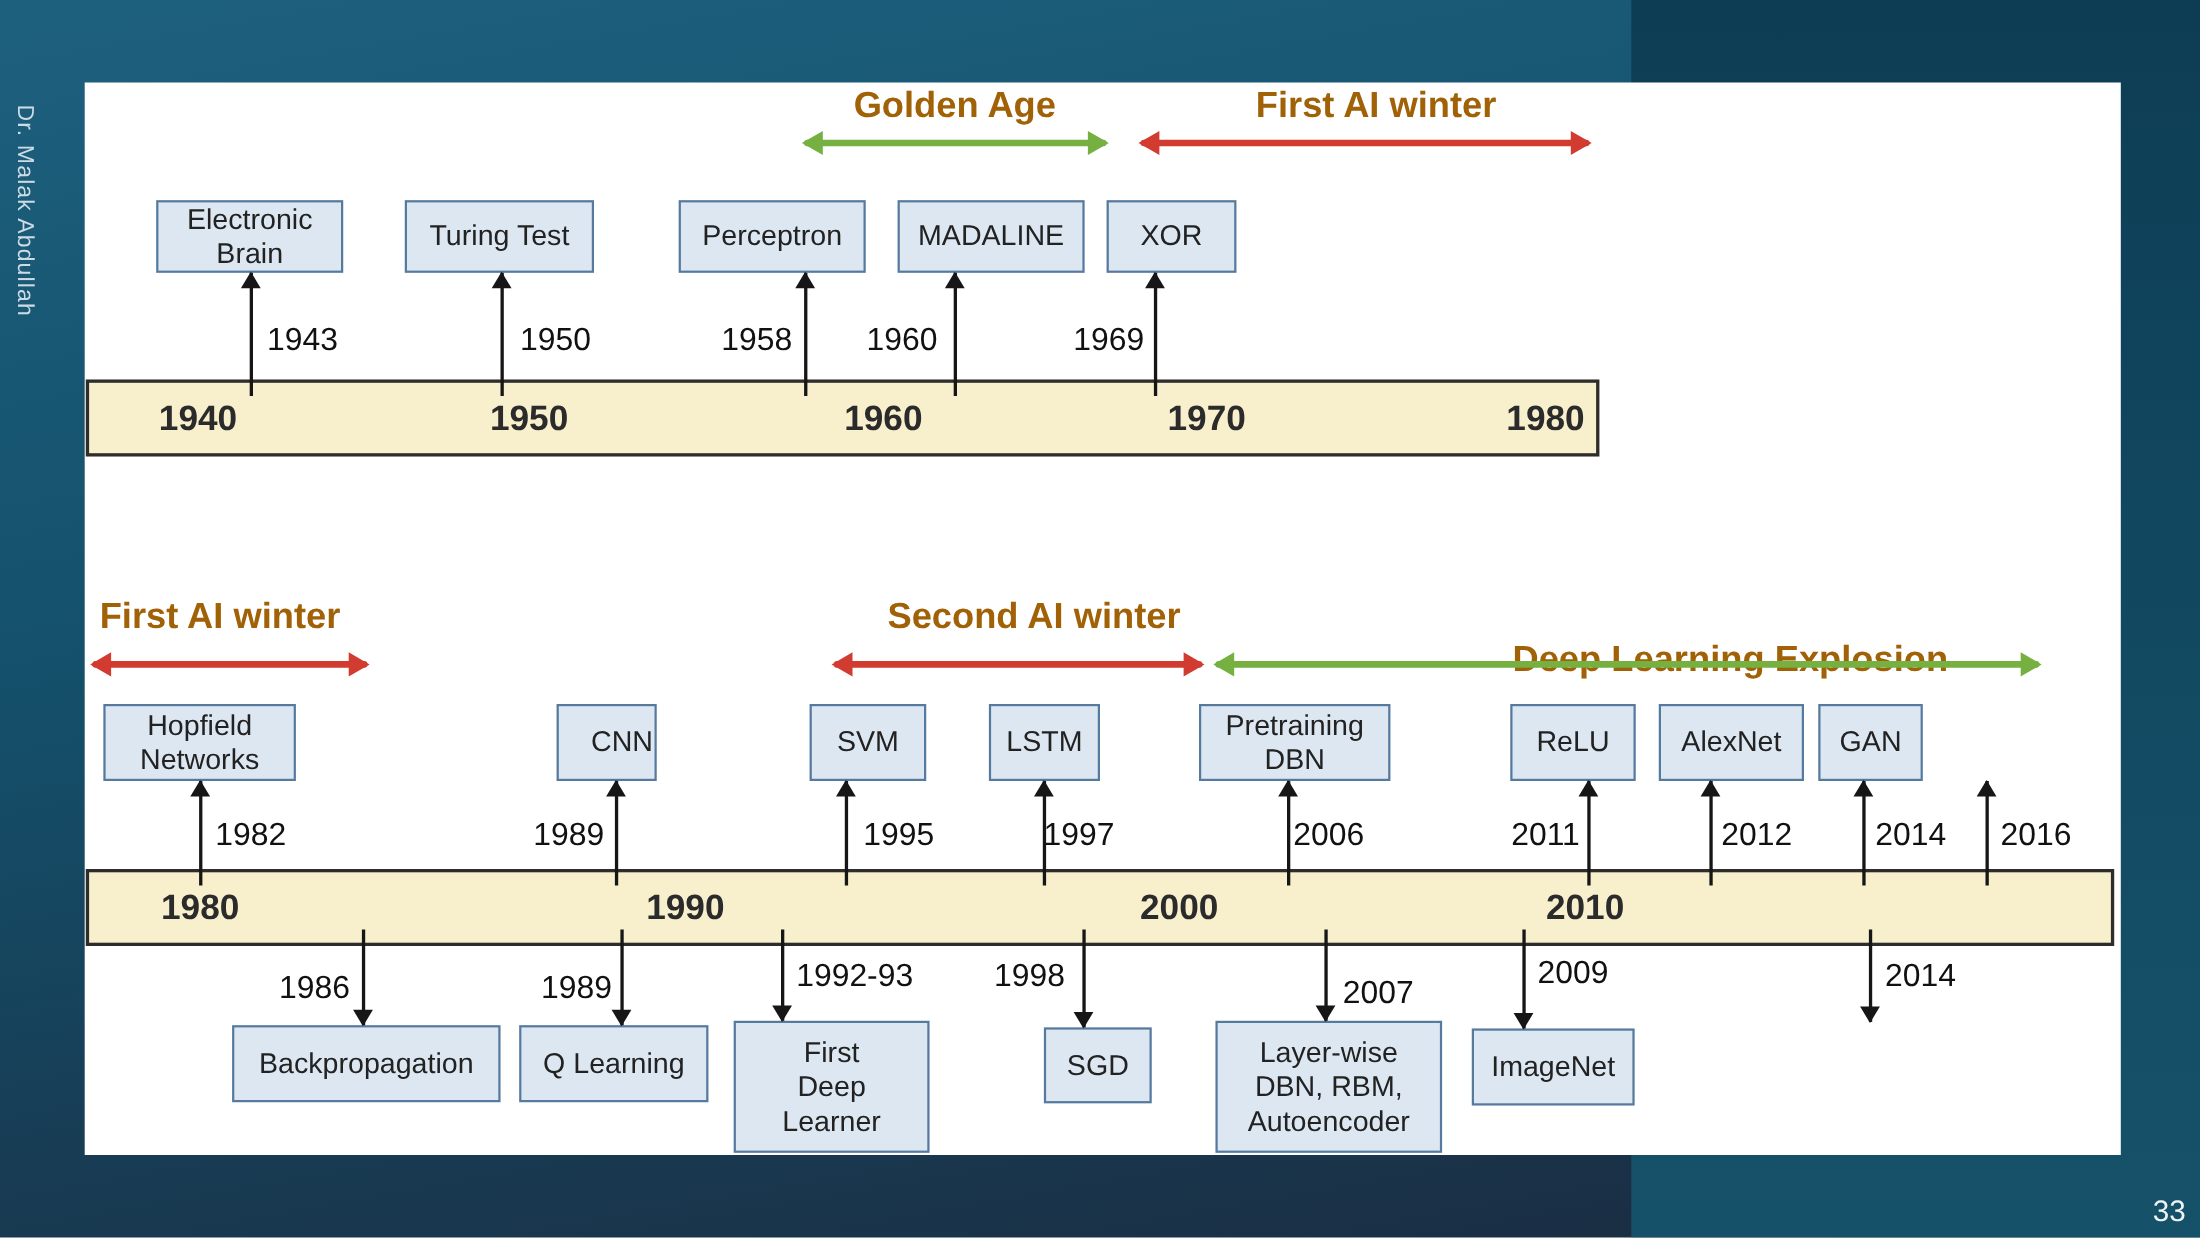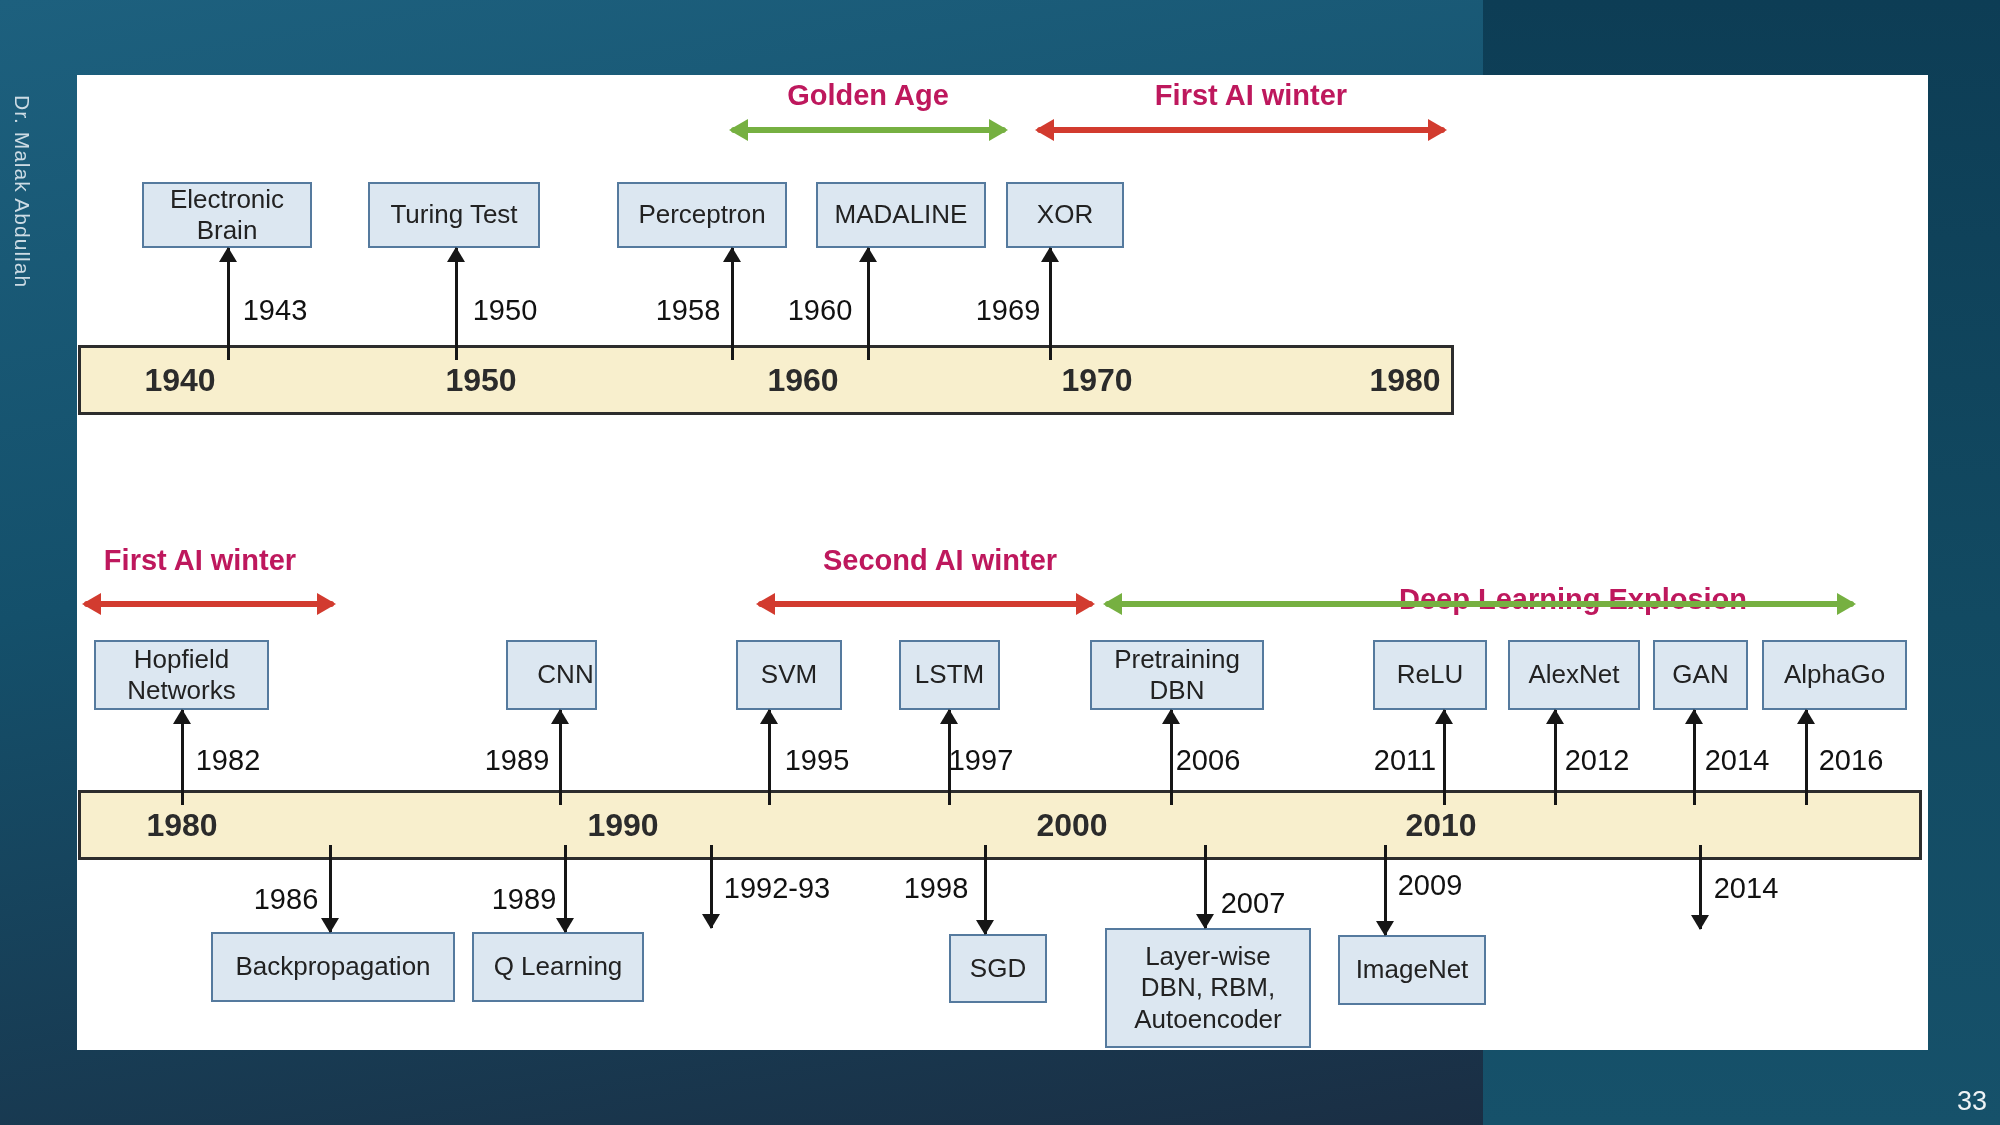--- a/index.html
+++ b/index.html
@@ -6,22 +6,22 @@
   html,body{width:2000px;height:1125px}
   body{font-family:"Liberation Sans",sans-serif}
   .stage{position:relative;width:2000px;height:1125px;overflow:hidden;
          background:linear-gradient(170deg,#1d607e 0%,#14506b 42%,#1b2a3f 100%)}
   .right-strip{position:absolute;left:1483px;top:0;width:517px;height:1125px;
          background:linear-gradient(180deg,#0d3d55 0%,#124a62 55%,#16516a 100%)}
   .author{position:absolute;left:10px;top:95px;writing-mode:vertical-rl;
          font-size:21px;color:#ccdbe4;letter-spacing:1px}
   .page-number{position:absolute;right:13px;bottom:8px;font-size:27px;color:#eef3f6}
   .slide{position:absolute;left:77px;top:75px;width:1851px;height:975px;background:#ffffff;overflow:hidden}
-  .era-label{position:absolute;transform:translate(-50%,-50%);font-size:29px;font-weight:600;
-         color:#be185d;white-space:nowrap}
+  .era-label{position:absolute;transform:translate(-50%,-50%);font-size:33px;font-weight:600;
+         color:#a16207;white-space:nowrap}
   .harrow{position:absolute;height:6px;border-radius:3px}
   .harrow::before,.harrow::after{content:"";position:absolute;top:50%;width:0;height:0;
          border-top:11px solid transparent;border-bottom:11px solid transparent;transform:translateY(-50%)}
   .harrow::before{left:-2px;border-right:19px solid var(--c)}
   .harrow::after{right:-2px;border-left:19px solid var(--c)}
   .tl-bar{position:absolute;background:#f8efcd;border:3px solid #2d2d2d}
   .bar-year{position:absolute;transform:translate(-50%,-50%);font-size:32px;font-weight:600;color:#2b2b2b;white-space:nowrap}
   .event-box{position:absolute;background:#dce7f1;border:2px solid #557a9e;display:flex;
          align-items:center;justify-content:center;text-align:center;font-size:26px;color:#222222;
          line-height:1.2;white-space:pre-line}
@@ -121,35 +121,37 @@
       <div class="event-box" style="left: 1431px; top: 565px; width: 132px; height: 70px;">AlexNet</div>
       <div class="stem" style="left: 1476.5px; top: 635px; height: 95px;">
         <div class="head up"></div>
       </div>
       <div class="year" style="left: 1520px; top: 685px;">2012</div>
       <div class="event-box" style="left: 1576px; top: 565px; width: 95px; height: 70px;">GAN</div>
       <div class="stem" style="left: 1615.5px; top: 635px; height: 95px;">
         <div class="head up"></div>
       </div>
       <div class="year" style="left: 1660px; top: 685px;">2014</div>
-      <div class="event-box" style="left: 1685px; top: 565px; width: 145px; height: 70px;">AlphaGo</div>
       <div class="stem" style="left: 1727.5px; top: 635px; height: 95px;">
         <div class="head up"></div>
       </div>
       <div class="year" style="left: 1774px; top: 685px;">2016</div>
       <div class="event-box" style="left: 134px; top: 857px; width: 244px; height: 70px;">Backpropagation</div>
       <div class="stem" style="left: 251.5px; top: 770px; height: 87px;">
         <div class="head down"></div>
       </div>
       <div class="year" style="left: 209px; top: 824px;">1986</div>
       <div class="event-box" style="left: 395px; top: 857px; width: 172px; height: 70px;">Q Learning</div>
       <div class="stem" style="left: 486.5px; top: 770px; height: 87px;">
         <div class="head down"></div>
       </div>
       <div class="year" style="left: 447px; top: 824px;">1989</div>
+      <div class="event-box" style="left: 590px; top: 853px; width: 178px; height: 120px;">First
+Deep
+Learner</div>
       <div class="stem" style="left: 632.5px; top: 770px; height: 83px;">
         <div class="head down"></div>
       </div>
       <div class="year" style="left: 700px; top: 813px;">1992-93</div>
       <div class="event-box" style="left: 872px; top: 859px; width: 98px; height: 69px;">SGD</div>
       <div class="stem" style="left: 906.5px; top: 770px; height: 89px;">
         <div class="head down"></div>
       </div>
       <div class="year" style="left: 859px; top: 813px;">1998</div>
       <div class="event-box" style="left: 1028px; top: 853px; width: 206px; height: 120px;">Layer-wise

